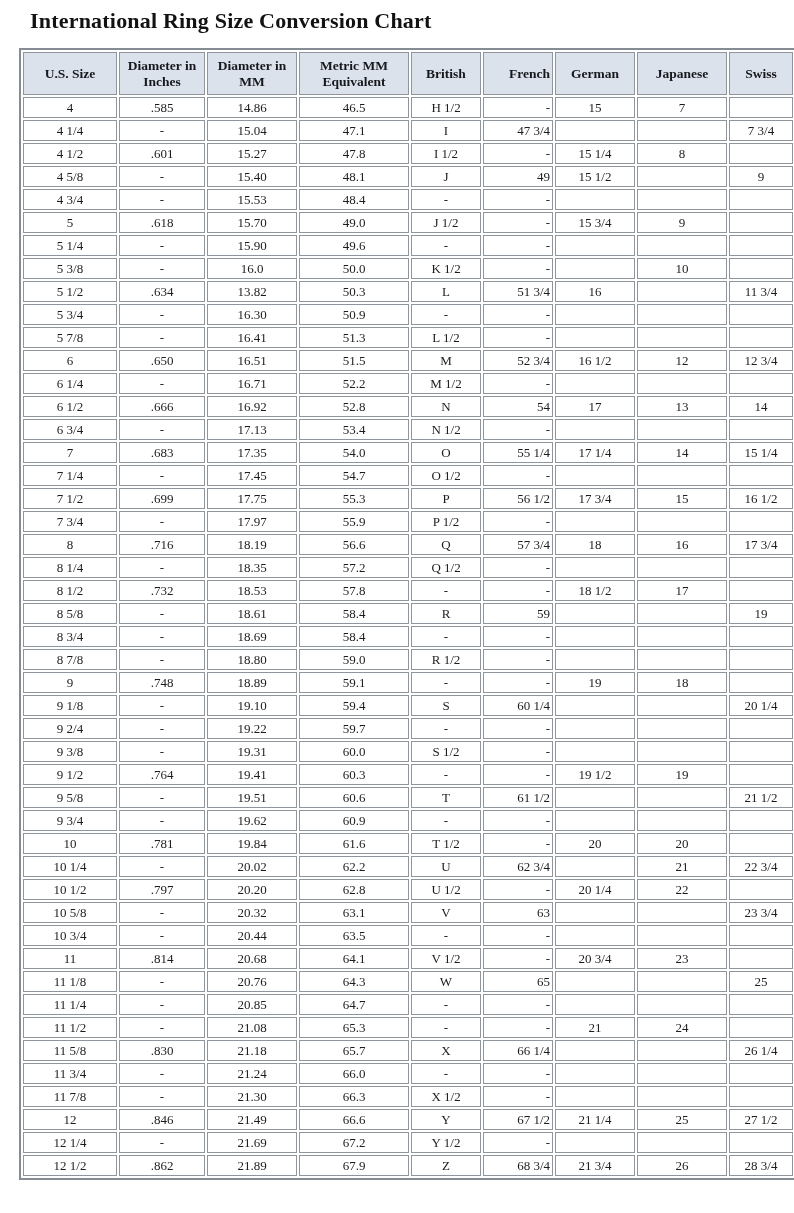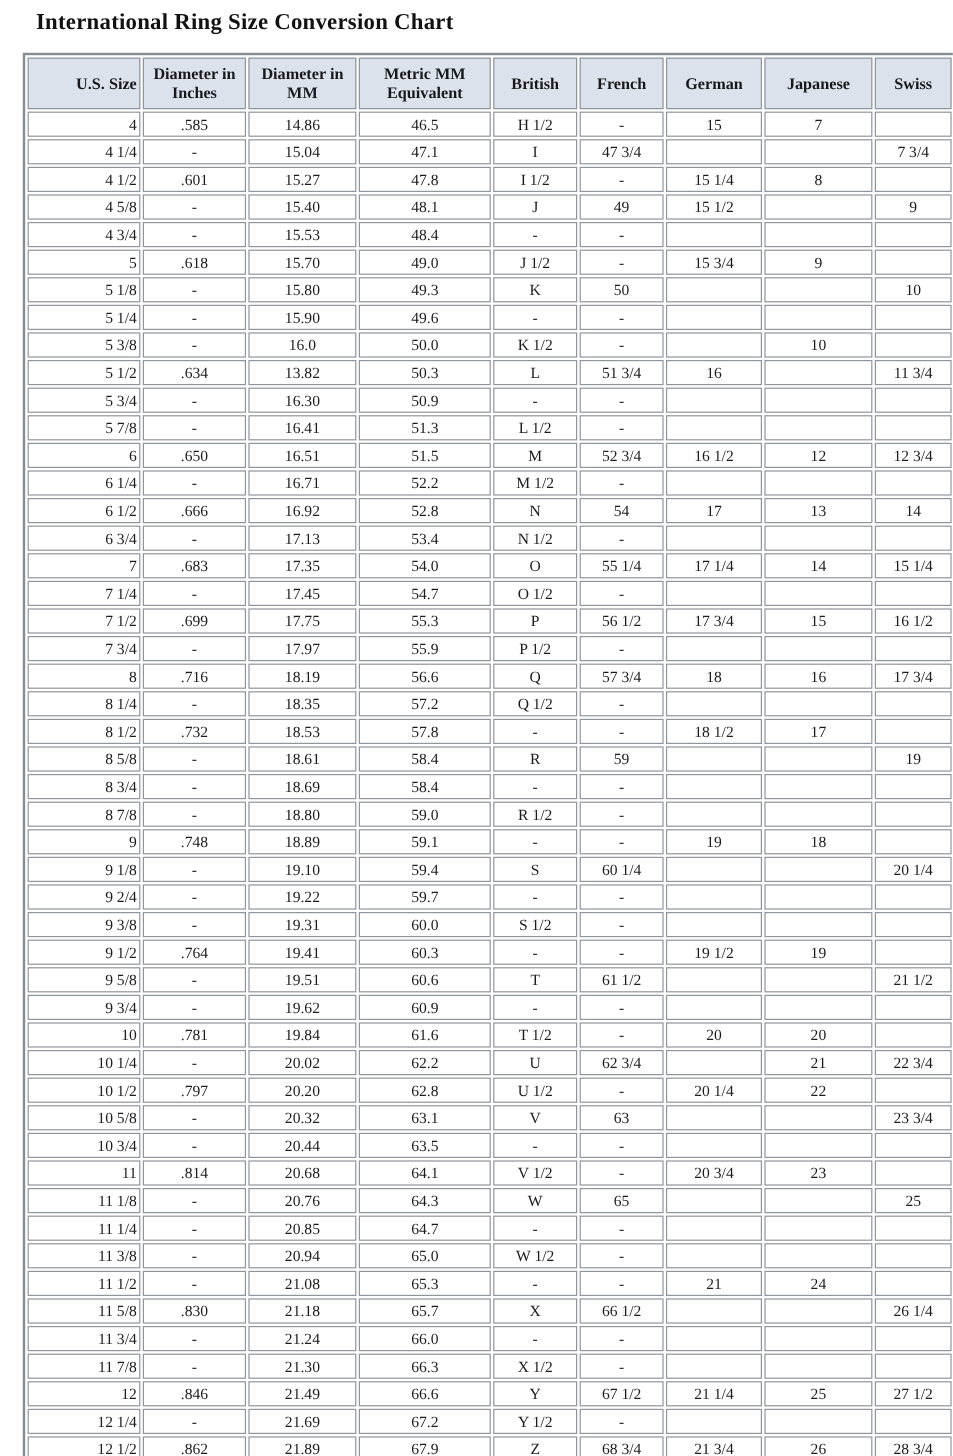--- a/index.html
+++ b/index.html
@@ -11,21 +11,21 @@
   .page {
     width: 794px;
     min-height: 1213px;
     background: #ffffff;
     font-family: "Liberation Serif", "DejaVu Serif", serif;
     color: #1c1c1c;
     box-sizing: border-box;
     padding-top: 8px;
   }
   .title {
-    font-size: 19px;
+    font-size: 22px;
     font-weight: bold;
     color: #121212;
     margin: 0 0 14px 30px;
     letter-spacing: 0.2px;
   }
   table.ring-table {
     border-collapse: separate;
     border-spacing: 2px;
     margin-left: 19px;
     width: 756px;
@@ -50,26 +50,26 @@
   }
   table.ring-table td {
     background: #ffffff;
     font-size: 13px;
     line-height: 17px;
     padding: 1px 2px;
     height: 17px;
     white-space: nowrap;
   }
   
-  .ring-table th:nth-child(1), .ring-table td:nth-child(1) { width: 88px; text-align: right; }
+  .ring-table th:nth-child(1), .ring-table td:nth-child(1) { width: 88px; }
   .ring-table th:nth-child(2), .ring-table td:nth-child(2) { width: 80px; }
   .ring-table th:nth-child(3), .ring-table td:nth-child(3) { width: 84px; margin-left: 32px; }
   .ring-table th:nth-child(4), .ring-table td:nth-child(4) { width: 104px; }
   .ring-table th:nth-child(5), .ring-table td:nth-child(5) { width: 64px; }
-  .ring-table th:nth-child(6), .ring-table td:nth-child(6) { width: 64px; }
+  .ring-table th:nth-child(6), .ring-table td:nth-child(6) { width: 64px; text-align: right; }
   .ring-table th:nth-child(7), .ring-table td:nth-child(7) { width: 74px; }
   .ring-table th:nth-child(8), .ring-table td:nth-child(8) { width: 84px; margin-left: 44px; }
   .ring-table th:nth-child(9), .ring-table td:nth-child(9) { width: 58px; }
 </style>
 </head>
 <body>
 
 <div class="page">
   <h1 class="title">International Ring Size Conversion Chart</h1>
   <table class="ring-table">
@@ -147,31 +147,20 @@
           <td>.618</td>
           <td>15.70</td>
           <td>49.0</td>
           <td>J 1/2</td>
           <td>-</td>
           <td>15 3/4</td>
           <td>9</td>
           <td></td>
         </tr>
         <tr>
-          <td>5 1/8</td>
-          <td>-</td>
-          <td>15.80</td>
-          <td>49.3</td>
-          <td>K</td>
-          <td>50</td>
-          <td></td>
-          <td></td>
-          <td>10</td>
-        </tr>
-        <tr>
           <td>5 1/4</td>
           <td>-</td>
           <td>15.90</td>
           <td>49.6</td>
           <td>-</td>
           <td>-</td>
           <td></td>
           <td></td>
           <td></td>
         </tr>
@@ -532,48 +521,37 @@
           <td>-</td>
           <td>20.85</td>
           <td>64.7</td>
           <td>-</td>
           <td>-</td>
           <td></td>
           <td></td>
           <td></td>
         </tr>
         <tr>
-          <td>11 3/8</td>
-          <td>-</td>
-          <td>20.94</td>
-          <td>65.0</td>
-          <td>W 1/2</td>
-          <td>-</td>
-          <td></td>
-          <td></td>
-          <td></td>
-        </tr>
-        <tr>
           <td>11 1/2</td>
           <td>-</td>
           <td>21.08</td>
           <td>65.3</td>
           <td>-</td>
           <td>-</td>
           <td>21</td>
           <td>24</td>
           <td></td>
         </tr>
         <tr>
           <td>11 5/8</td>
           <td>.830</td>
           <td>21.18</td>
           <td>65.7</td>
           <td>X</td>
-          <td>66 1/2</td>
+          <td>66 1/4</td>
           <td></td>
           <td></td>
           <td>26 1/4</td>
         </tr>
         <tr>
           <td>11 3/4</td>
           <td>-</td>
           <td>21.24</td>
           <td>66.0</td>
           <td>-</td>

